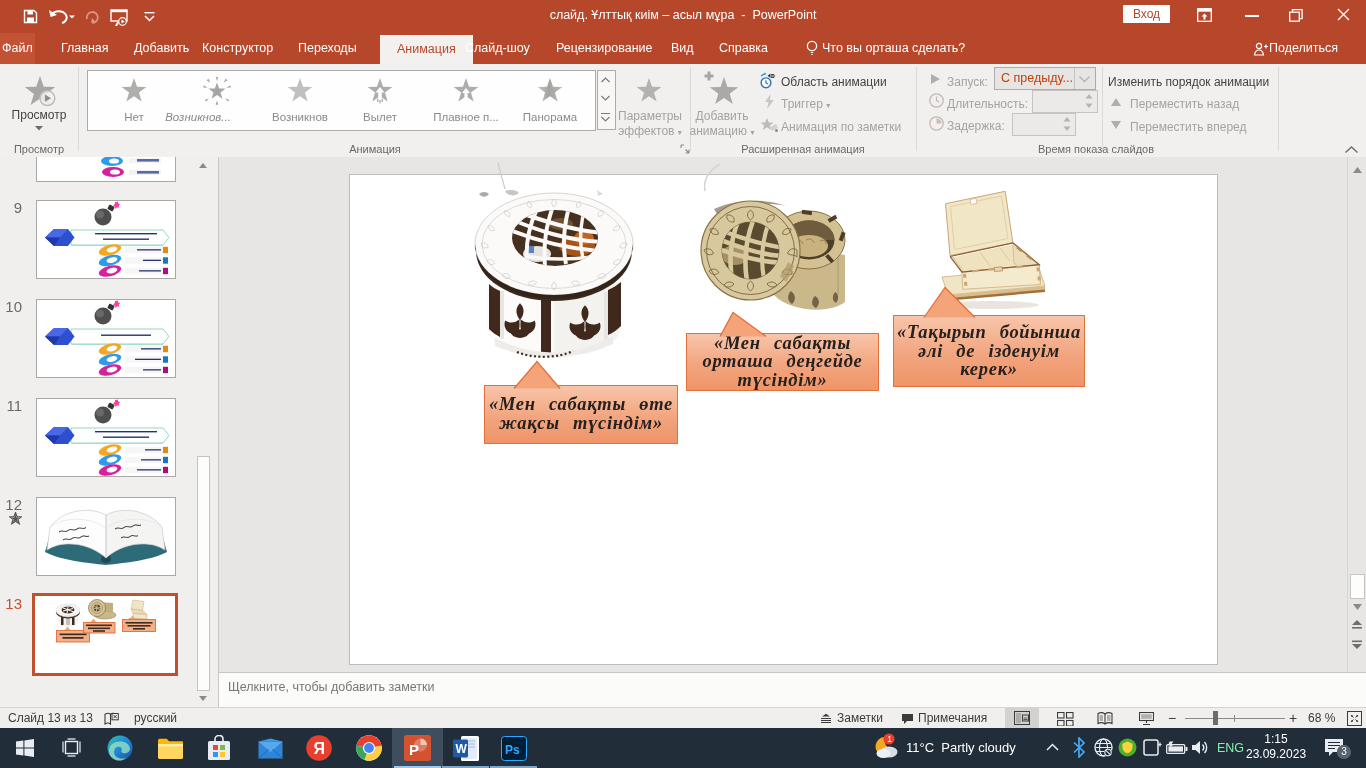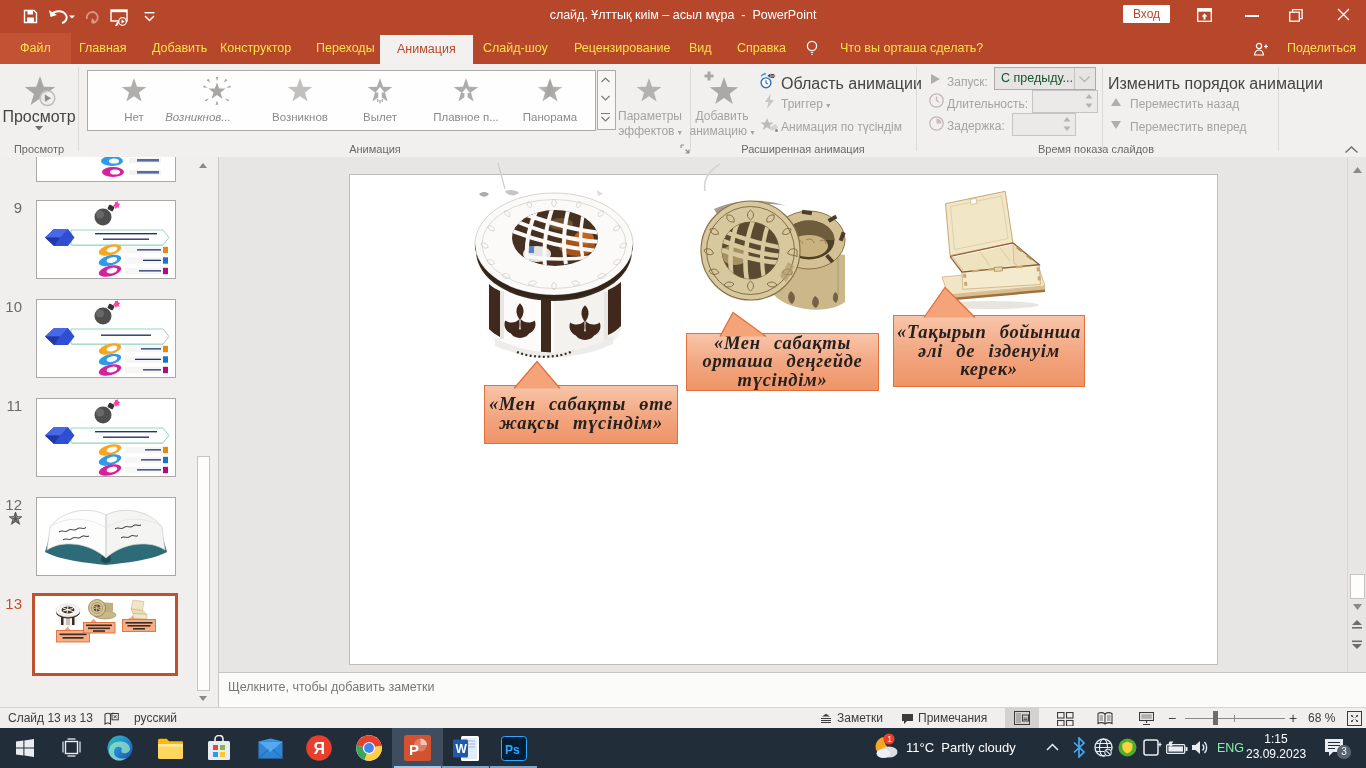--- a/index.html
+++ b/index.html
@@ -2,26 +2,26 @@
 <html><head>
 <meta charset="utf-8">
 <style>
 html,body{margin:0;padding:0;}
 body{width:1366px;height:768px;overflow:hidden;font-family:"Liberation Sans",sans-serif;-webkit-font-smoothing:antialiased;}
 .abs{position:absolute;}
 #root{position:absolute;left:0;top:0;width:1366px;height:768px;background:#E7E6E5;}
 
 #titlebar{left:0;top:0;width:1366px;height:33px;background:#B7472A;}
 #tabrow{left:0;top:33px;width:1366px;height:31px;background:#B7472A;}
-.tab{position:absolute;top:0;height:31px;line-height:31px;color:#fde047;font-size:12.5px;padding:0 20px;}
+.tab{position:absolute;top:0;height:31px;line-height:31px;color:#ffffff;font-size:12.5px;padding:0 2px;}
 #ribbon{left:0;top:64px;width:1366px;height:93px;background:#F1F0EF;border-bottom:1px solid #C5C3C1;}
 .glabel{position:absolute;top:79px;font-size:11px;color:#6B6967;width:200px;text-align:center;}
 .vsep{position:absolute;top:3px;height:84px;width:1px;background:#DCDAD8;}
 .gtxt{font-size:11.5px;color:#8C8A88;text-align:center;}
-.dtxt{font-size:16px;color:#444;}
+.dtxt{font-size:12px;color:#444;}
 .greytxt{font-size:12px;color:#A5A3A1;}
 
 #panel{left:0;top:157px;width:218px;height:550px;background:#F0EFED;}
 #slidearea{left:219px;top:157px;width:1147px;height:515px;background:#E7E6E5;}
 #slide{position:absolute;left:130px;top:17px;width:867px;height:489px;background:#fff;border:1px solid #BFBDBB;}
 #notes{left:219px;top:672px;width:1147px;height:35px;background:#FBFBFA;border-top:1px solid #C9C7C5;}
 #statusbar{left:0;top:707px;width:1366px;height:21px;background:#F0EFED;border-top:1px solid #D6D4D2;font-size:12px;color:#3B3B3B;}
 #taskbar{left:0;top:728px;width:1366px;height:40px;background:#222D3A;}
 .thumb{position:absolute;left:36px;width:138px;height:77px;background:#fff;border:1px solid #AAA8A6;}
 .tnum{position:absolute;left:0px;width:22px;text-align:right;font-size:15px;color:#6A6A6A;}
@@ -214,30 +214,30 @@
 <div class="abs dtxt" style="left:781px;top:11px;">Область анимации</div>
 <svg class="abs" style="left:764px;top:30px" width="11" height="15" viewBox="0 0 11 15">
         <path d="M6.5 0L1 8h3.5L3 15l7-9H6z" fill="#C9C7C5"></path>
       </svg>
 <div class="abs greytxt" style="left:781px;top:33px;">Триггер <span style="font-size:8px;">▾</span></div>
 <svg class="abs" style="left:760px;top:54px" width="18" height="15" viewBox="0 0 18 15">
         <path d="M7,0 8.8,4.4 13.5,4.5 9.8,7.4 11.2,12 7,9.2 2.8,12 4.2,7.4 0.5,4.5 5.2,4.4z" fill="#BDBBB9"></path>
         <path d="M10 9l6-3 2 4-6 3z" fill="#D4D2D0"></path>
         <circle cx="16.5" cy="12.5" r="1.5" fill="#8E8C8A"></circle>
       </svg>
-<div class="abs greytxt" style="left:781px;top:56px;">Анимация по түсіндім</div>
+<div class="abs greytxt" style="left:781px;top:56px;">Анимация по заметки</div>
 <div class="glabel" style="left:703px;">Расширенная анимация</div>
 <div class="vsep" style="left:916px;"></div>
 
 <svg class="abs" style="left:931px;top:10px" width="9" height="10" viewBox="0 0 9 10">
         <path d="M0 0l9 5-9 5z" fill="#B0AEAC"></path>
       </svg>
 <div class="abs greytxt" style="left:947px;top:11px;">Запуск:</div>
 <div class="abs" style="left:994px;top:3px;width:100px;height:21px;background:#E6E5E4;border:1px solid #ABABAB;">
-  <div class="abs" style="left:6px;top:3px;font-size:12.5px;color:#14532d;">С предыду...</div>
+  <div class="abs" style="left:6px;top:3px;font-size:12.5px;color:#c2410c;">С предыду...</div>
   <div class="abs" style="left:79px;top:0;width:1px;height:21px;background:#C6C4C2;"></div>
   <svg class="abs" style="left:84px;top:8px" width="11" height="7" viewBox="0 0 11 7">
           <path d="M0.5 0.5l5 5 5-5" fill="none" stroke="#B5B3B1" stroke-width="1.3"></path>
         </svg>
 </div>
 <svg class="abs" style="left:929px;top:29px" width="15" height="15" viewBox="0 0 15 15">
         <circle cx="7.5" cy="7.5" r="6.7" fill="none" stroke="#C5B8B4" stroke-width="1.3"></circle>
         <path d="M7.5 3.5v4l2.7 1.7" fill="none" stroke="#C5B8B4" stroke-width="1.2"></path>
       </svg>
 <div class="abs greytxt" style="left:947px;top:33px;">Длительность:</div>

